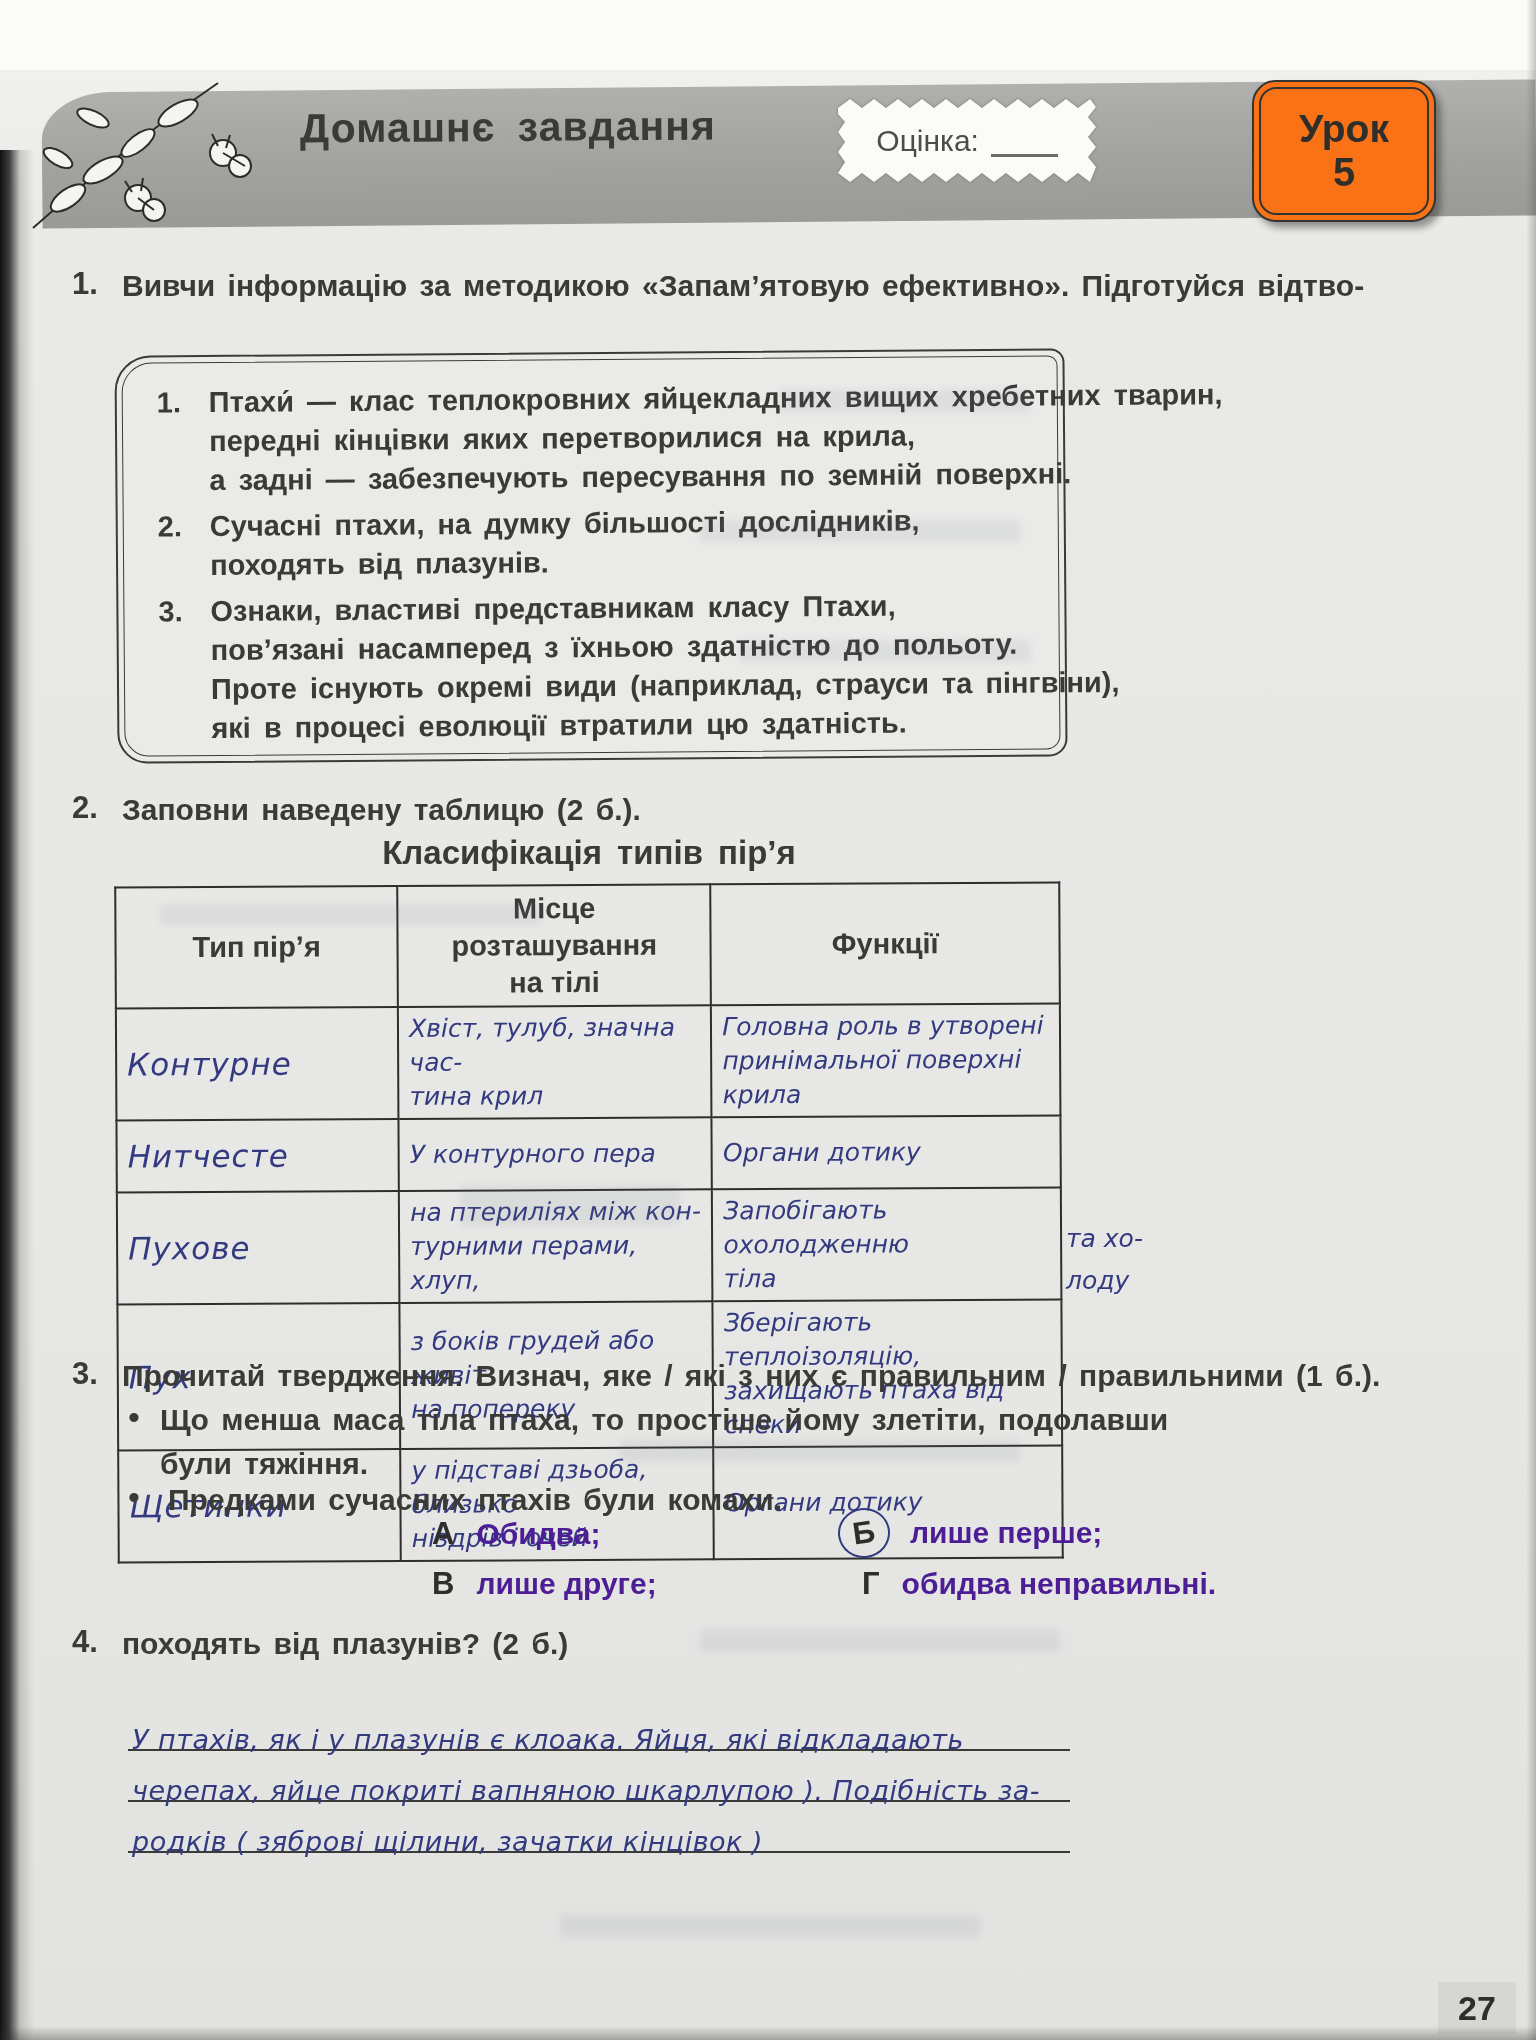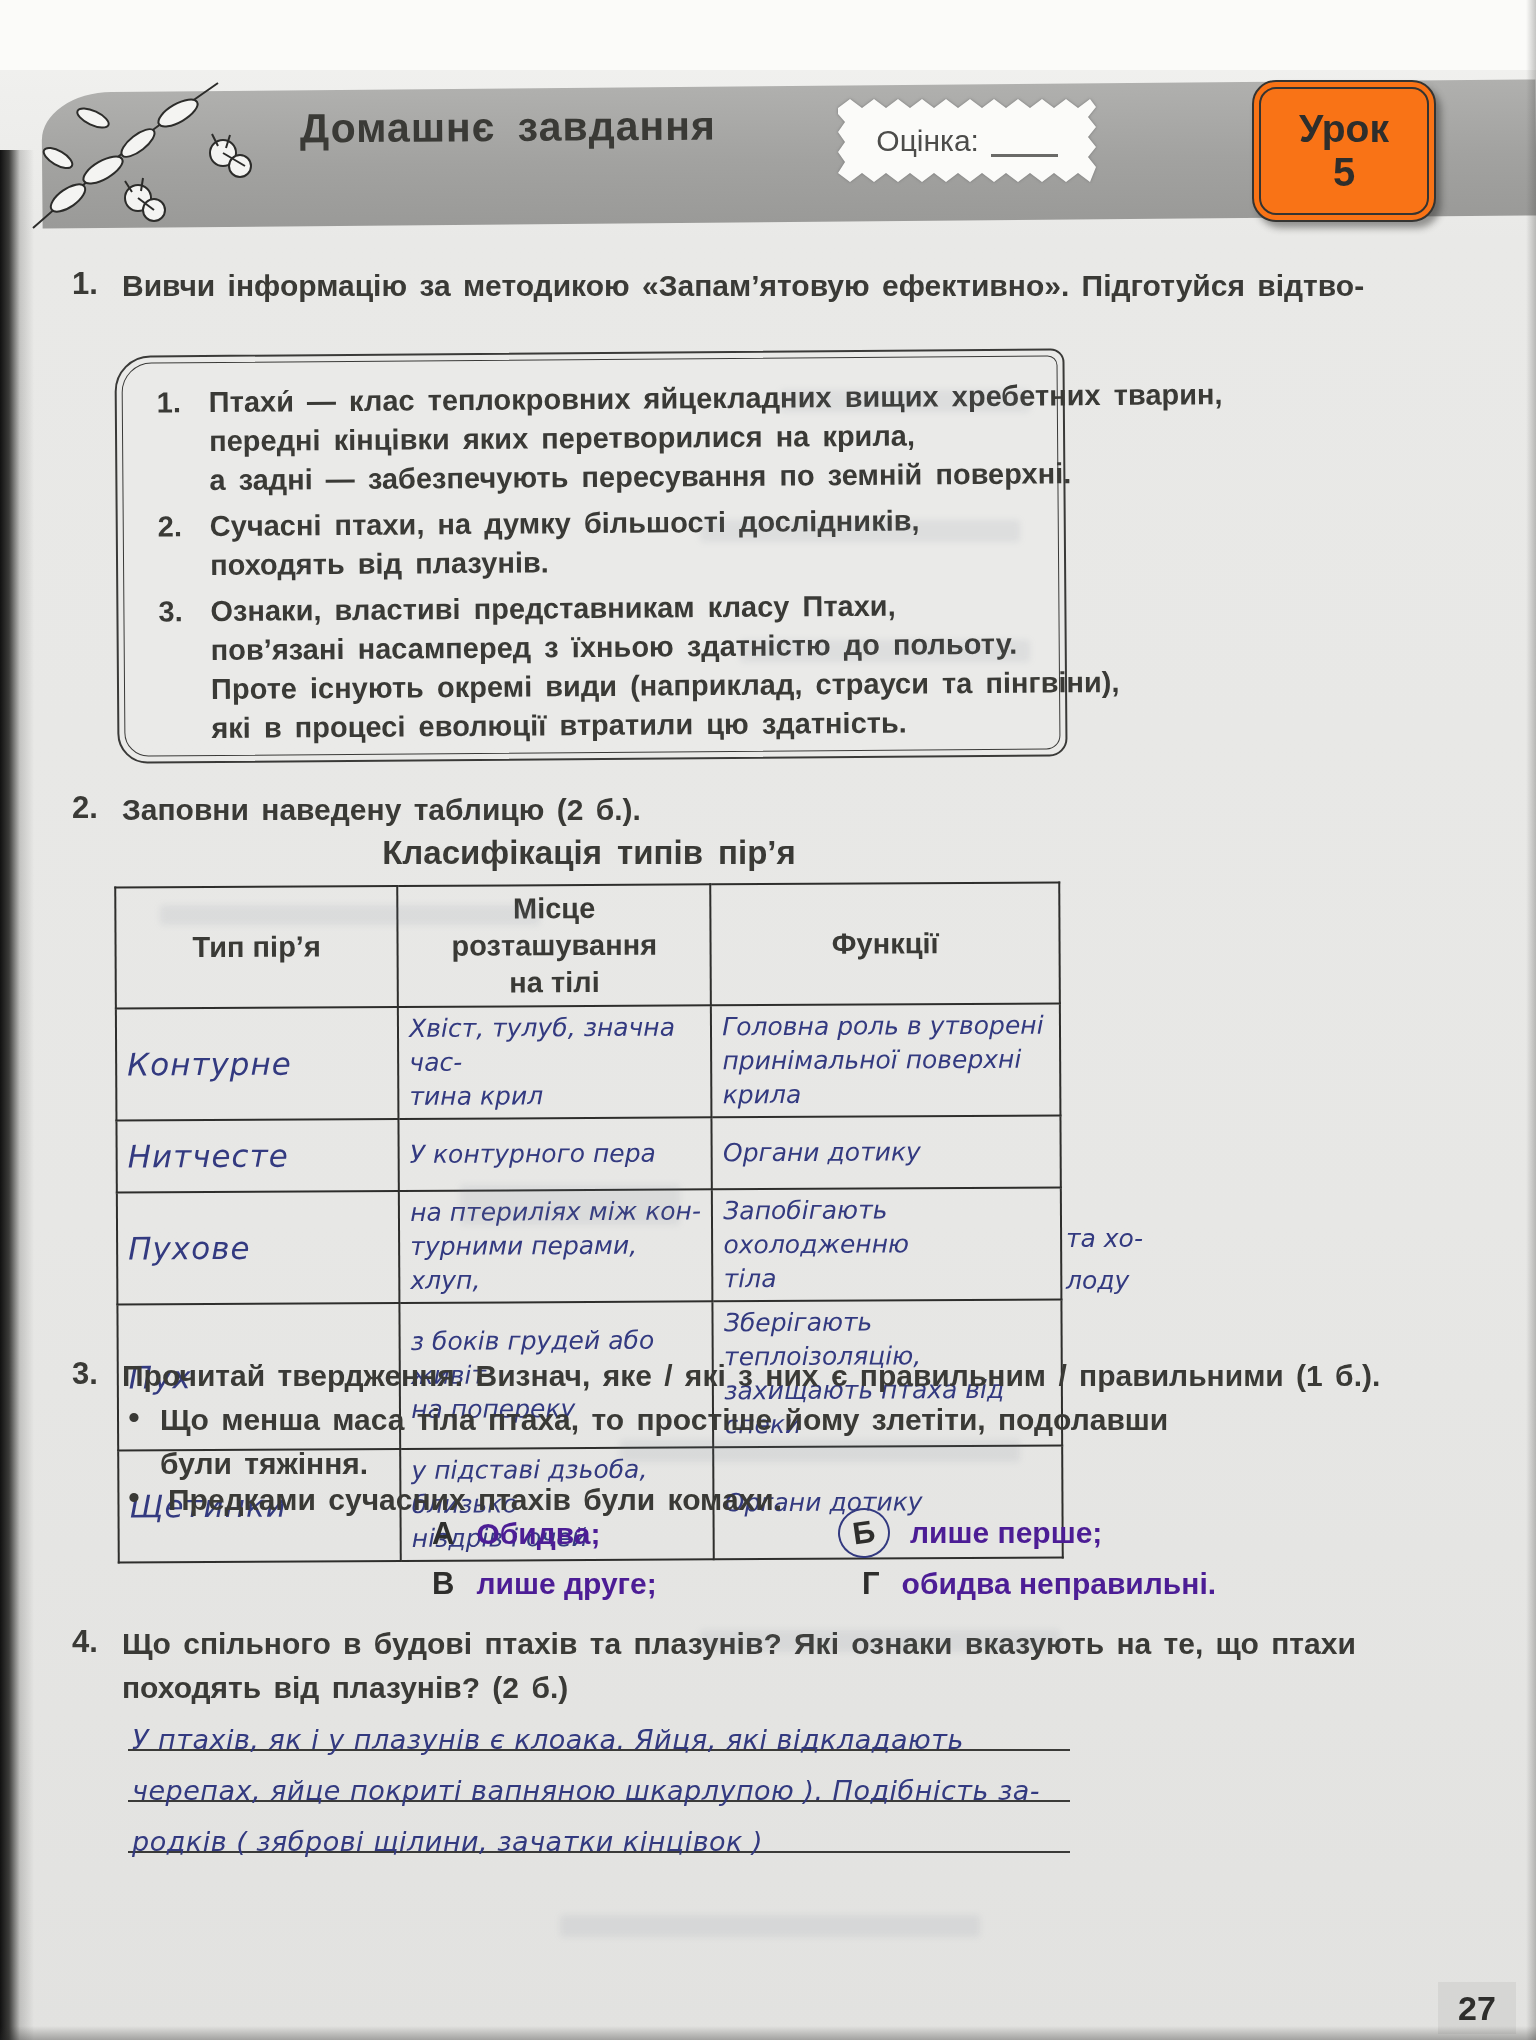--- a/index.html
+++ b/index.html
@@ -294,21 +294,20 @@
   <span class="opt-letter">В</span>
   <span class="opt-text">лише друге;</span>
 </div>
 <div class="opt" style="left:862px;top:1566px;">
   <span class="opt-letter">Г</span>
   <span class="opt-text">обидва неправильні.</span>
 </div>
 
 <span class="task-num" style="left:72px;top:1624px;">4.</span>
 <div class="task-text printed" style="left:122px;top:1622px;">
-  <div>Що спільного в будові птахів та плазунів? Які ознаки вказують на те, що птахи</div>
   <div>походять від плазунів? (2 б.)</div>
 </div>
 
 <div class="answers">
   <div class="ans-line">
     <span class="hw hw-ans">У птахів, як і у плазунів є клоака. Яйця, які відкладають</span>
   </div>
   <div class="ans-line">
     <span class="hw hw-ans">черепах, яйце покриті вапняною шкарлупою ). Подібність за-</span>
   </div>

